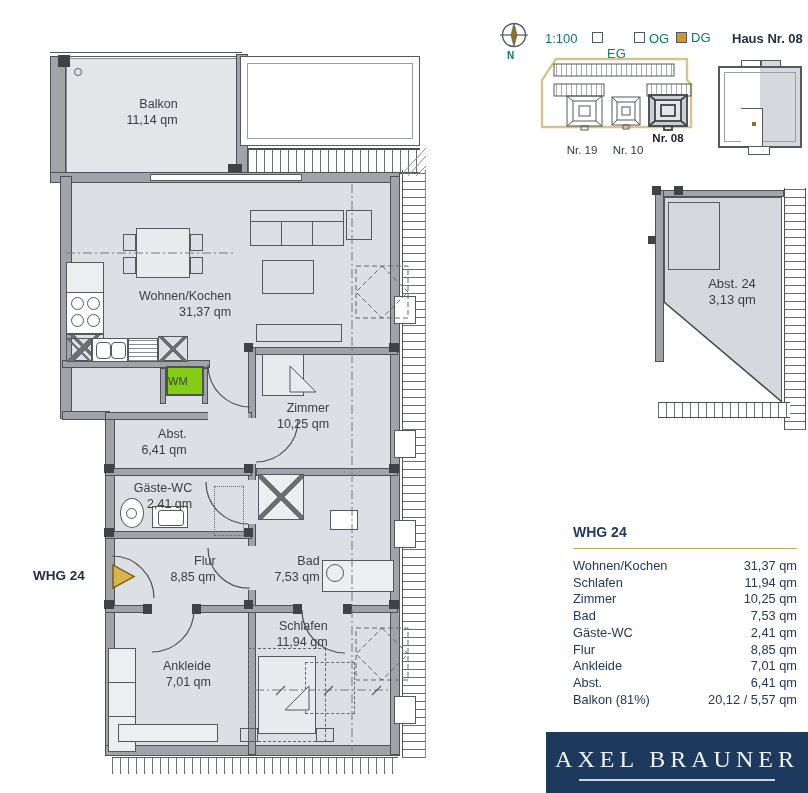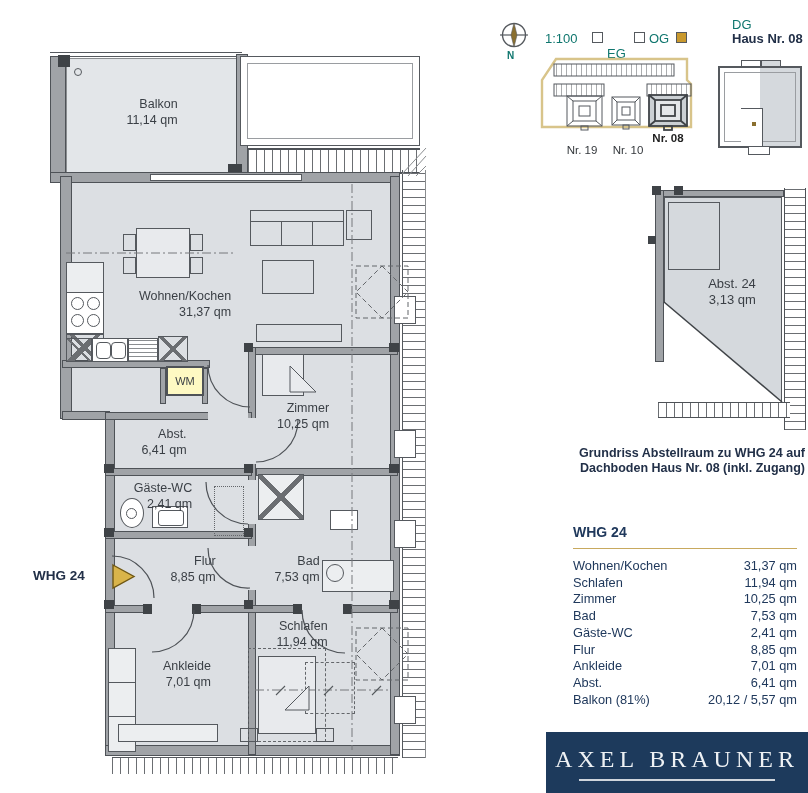--- a/index.html
+++ b/index.html
@@ -28,22 +28,22 @@
      font-size:12.5px;line-height:15px;font-weight:bold;color:#223048;}
   #areatable{position:absolute;left:573px;top:524px;width:224px;color:#20395c;}
   #areatable .title{font-size:14px;font-weight:bold;}
   #areatable .rule{height:0;border-top:1.6px solid #c8a95e;margin:8px 0 9px 0;}
   .trow{display:flex;justify-content:space-between;font-size:12.8px;line-height:16.7px;}
   #logo{position:absolute;left:546px;top:732px;width:262px;height:90px;background:#1d3a5c;text-align:center;}
   #logo .main{margin-top:14px;font-family:"Liberation Serif",serif;font-size:24px;
      letter-spacing:5px;color:#eef1f4;white-space:nowrap;}
   #logo .rule{width:196px;height:1.5px;background:#cfd5dc;margin:6px auto 5px auto;}
   #logo .sub{font-size:10px;letter-spacing:2.2px;color:#b9c2cc;}
-  .wm{position:absolute;border:2px solid #4e5257;background:#fef9c3;box-sizing:border-box;
-      font-size:11px;color:#3a3f45;text-align:center;line-height:26px;}
+  .wm{position:absolute;border:2px solid #4e5257;background:#84cc16;box-sizing:border-box;
+      font-size:11px;color:#3a3f45;line-height:26px;}
   .whgmark{position:absolute;font-size:13.5px;font-weight:bold;color:#223048;white-space:nowrap;}
 </style>
 </head>
 <body>
 
 <div id="page">
 
   <svg class="abs" style="left:497px;top:20px;" width="34" height="34" viewBox="0 0 34 34">
     <circle cx="17" cy="15" r="11.5" fill="none" stroke="#55595e" stroke-width="1.4"></circle>
     <line x1="3" y1="15" x2="31" y2="15" stroke="#55595e" stroke-width="1.2"></line>
@@ -51,21 +51,21 @@
   </svg>
   <div class="hdr" style="left:507px;top:50px;font-weight:bold;font-size:10px;">N</div>
 
   <div class="hdr" style="left:545px;top:31px;">1:100</div>
 
   <div class="cb" style="left:592px;top:32px;"></div>
   <div class="hdr" style="left:607px;top:46px;">EG</div>
   <div class="cb" style="left:634px;top:32px;"></div>
   <div class="hdr" style="left:649px;top:31px;">OG</div>
   <div class="cb" style="left:676px;top:32px;background:#c9992e;"></div>
-  <div class="hdr" style="left:691px;top:17px;margin-left:41px;">DG</div>
+  <div class="hdr" style="left:691px;top:30px;">DG</div>
 
   <div class="hdr" style="left:732px;top:31px;font-weight:bold;color:#223048;">Haus Nr. 08</div>
 
   <svg class="abs" style="left:536px;top:56px;" width="158" height="90" viewBox="0 0 158 90">
     <defs>
       <pattern id="comb" width="5" height="12" patternUnits="userSpaceOnUse">
         <path d="M0 0 V12" stroke="#55595e" stroke-width="1"></path>
       </pattern>
     </defs>
     <polygon points="20,3 151,3 151,24 155,28 155,71 6,71 6,24" fill="none" stroke="#d8c48a" stroke-width="2.4"></polygon>
@@ -321,24 +321,20 @@
     <div class="hatchV" style="left:658px;top:402px;width:132px;height:16px;border-top:1.5px solid #4e5257;border-bottom:1.5px solid #4e5257;background-color:#fff;"></div>
     <svg class="overlay" style="left:655px;top:190px;" width="155" height="240" viewBox="0 0 155 240">
       <path d="M9 112 L127 212" stroke="#3f4347" stroke-width="1.5"></path>
     </svg>
     <div class="rlabel" style="left:732px;top:276px;font-size:13px;">
       <div>Abst. 24</div>
         <div>3,13 qm</div>
     </div>
   </div>
 
-  <div class="caption" style="top:446px;">
-    <div>Grundriss Abstellraum zu WHG 24 auf</div>
-    <div>Dachboden Haus Nr. 08 (inkl. Zugang)</div>
-  </div>
 
   <div id="areatable">
     <div class="title">WHG 24</div>
     <div class="rule"></div>
     <div class="trow">
       <span>Wohnen/Kochen</span>
         <span>31,37 qm</span>
       </div>
     <div class="trow">
       <span>Schlafen</span>

